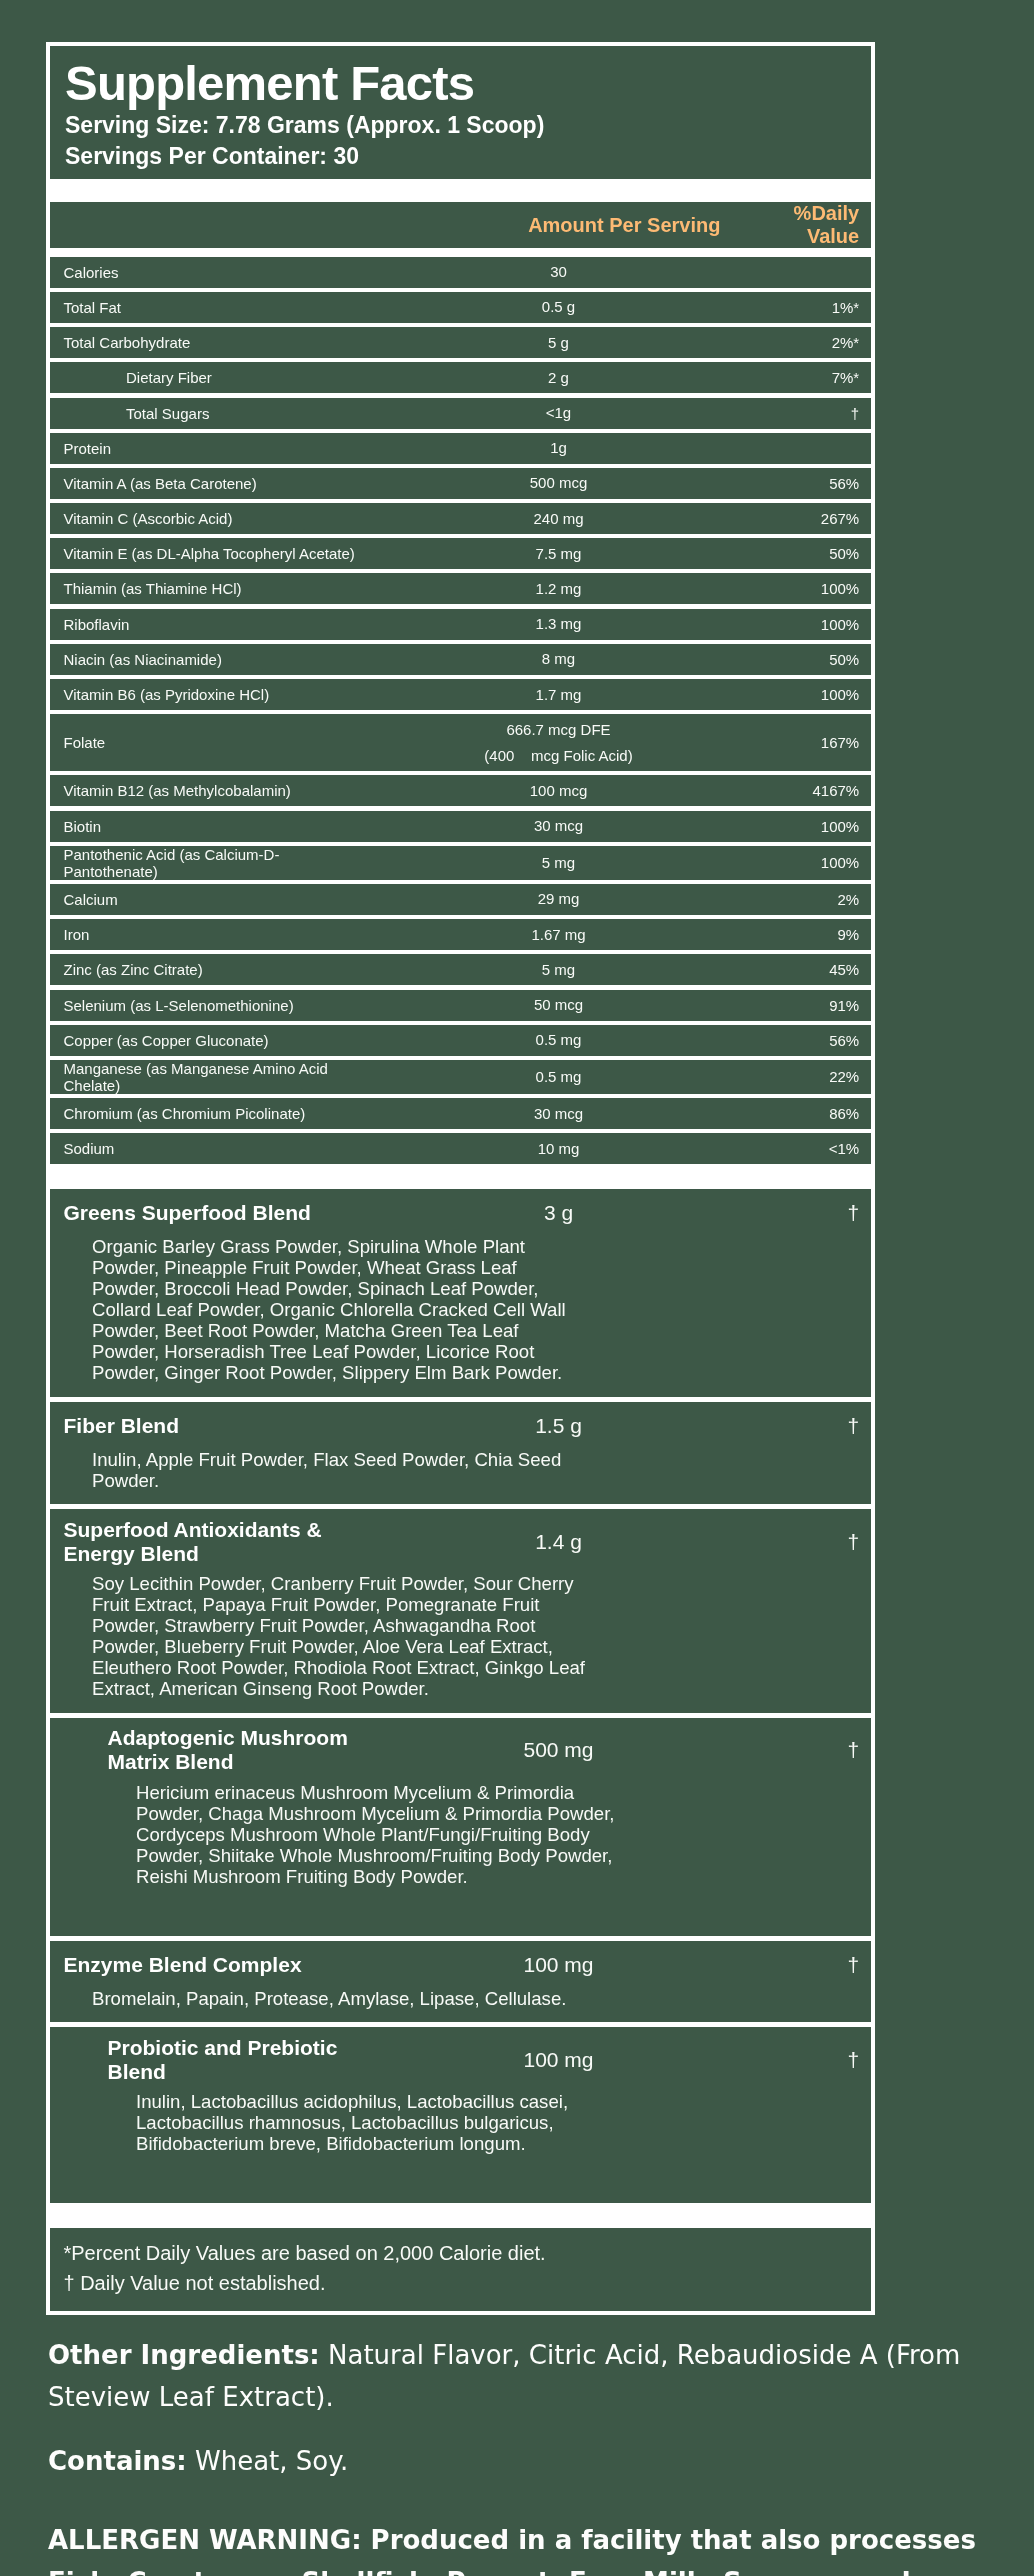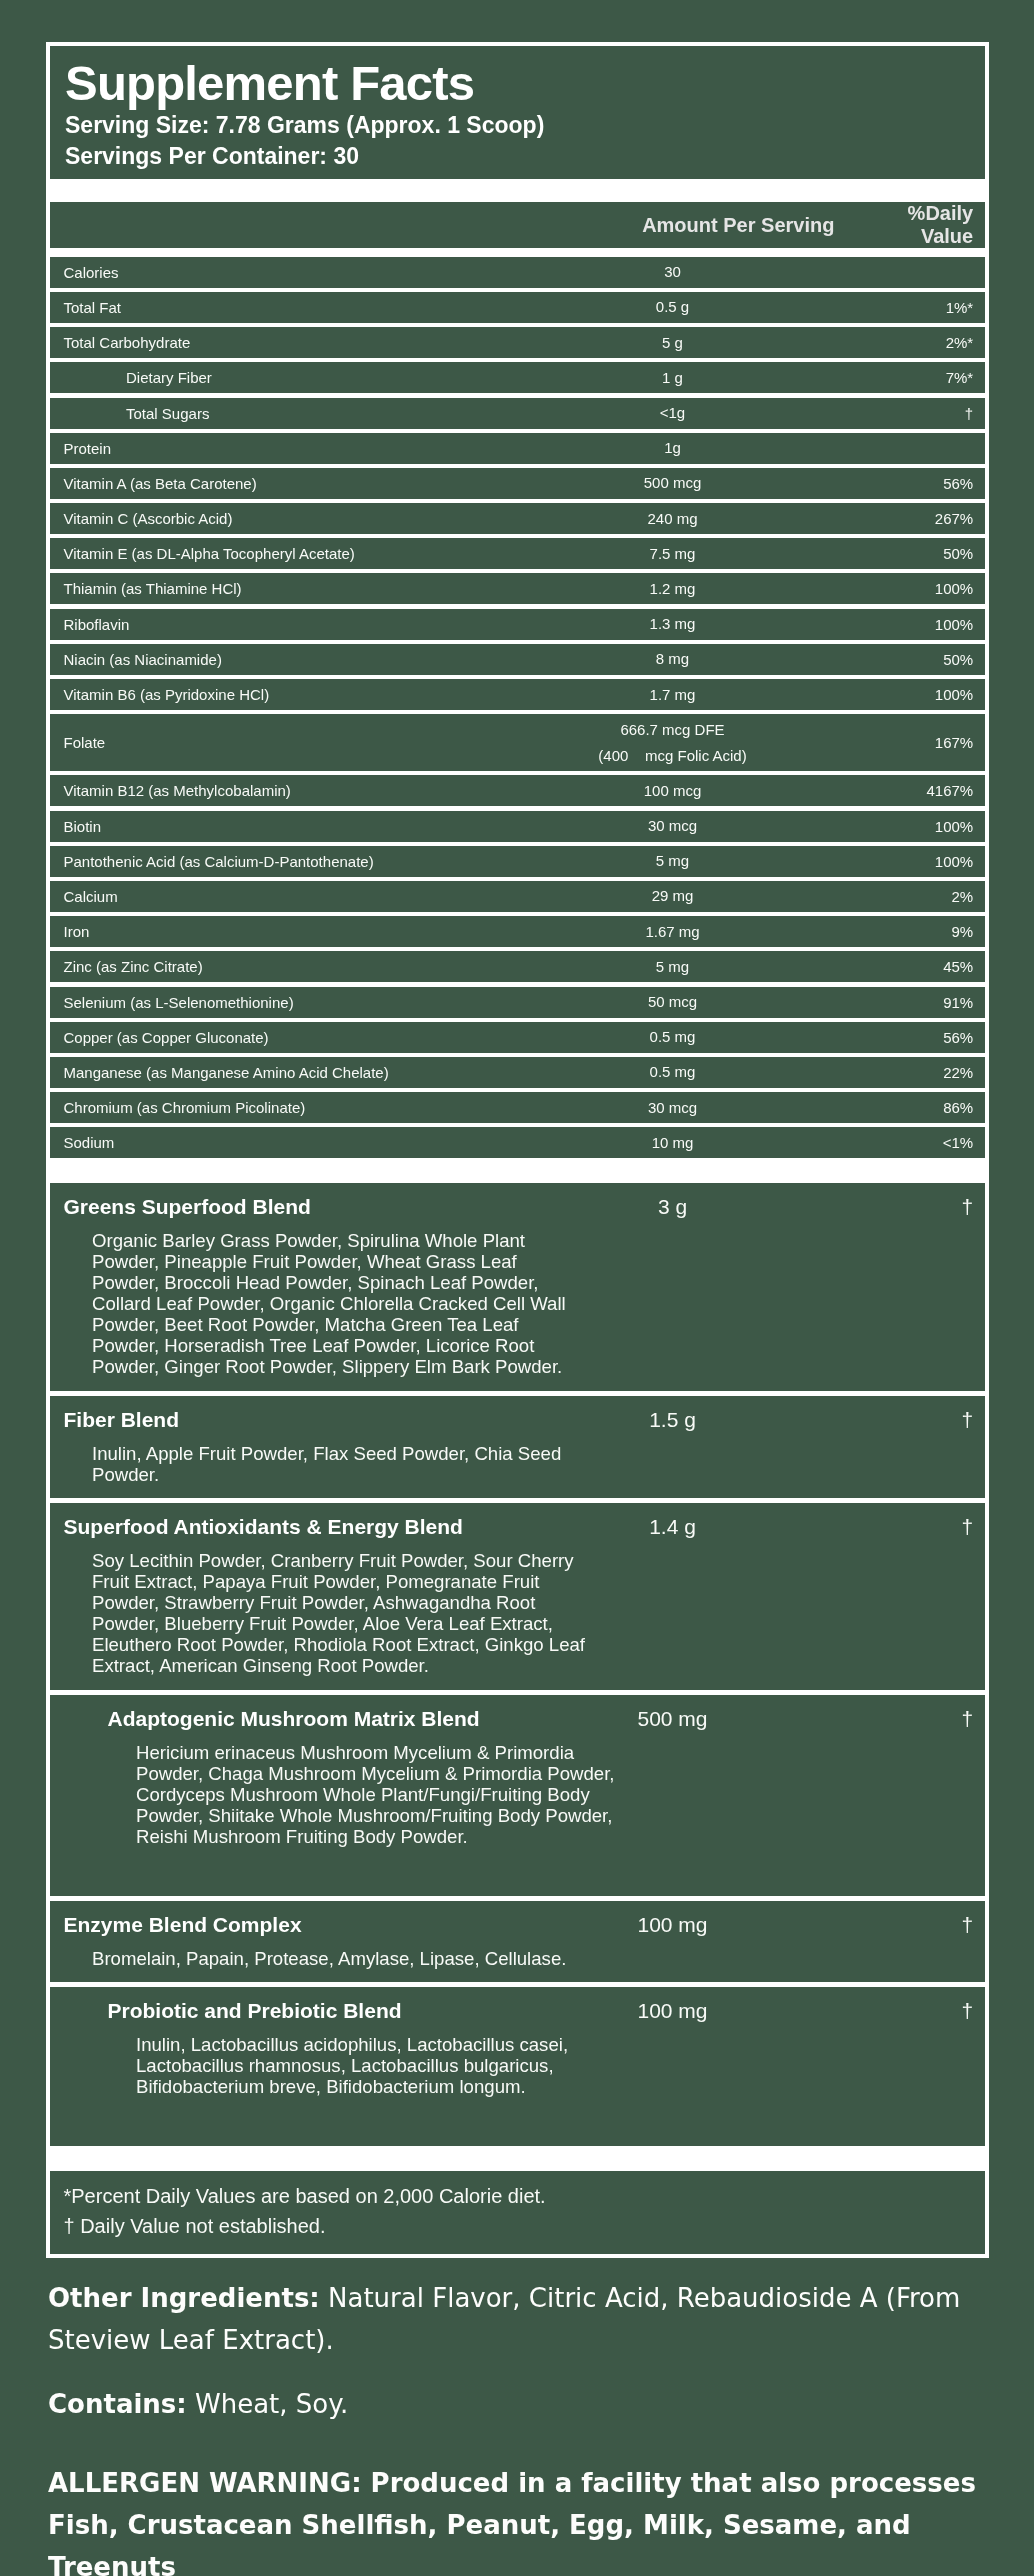--- a/index.html
+++ b/index.html
@@ -5,34 +5,34 @@
   html,body{margin:0;padding:0;}
   body{
     width:1034px;height:2576px;overflow:hidden;
     background:#3D5847;
     font-family:"Liberation Sans",sans-serif;
     color:#F8FAF7;
     -webkit-font-smoothing:antialiased;
   }
   .panel{
     box-sizing:border-box;
-    width:943px;
+    width:829px;
     margin:42px 0 0 46px;
     border:4.2px solid #FFFFFF;
     background:#FFFFFF; 
   }
   .block{background:#3D5847;}
   .header-block{padding:10px 0 6.8px 15px;}
   .title{font-size:49px;font-weight:bold;line-height:54px;letter-spacing:-0.8px;color:#FFFFFF;}
   .sub{font-size:23px;font-weight:bold;line-height:31px;color:#FFFFFF;}
   .gap28{height:23.6px;}
   .gap10{height:8.4px;}
   .gap30{height:25px;}
   .grid{display:grid;grid-template-columns:1fr 371px 127px;}
-  .colhead{min-height:34px;align-items:center;font-weight:bold;font-size:20px;color:#e5e5e5;}
+  .colhead{min-height:34px;align-items:center;font-weight:bold;font-size:20px;color:#fdba74;}
   .colhead .amt-h{text-align:right;padding-right:23.6px;}
   .colhead .dv-h{text-align:right;padding-right:11.8px;}
   .row{min-height:29px;align-items:center;margin-bottom:4.2px;font-size:15px;background:#3D5847;}
   .row:last-child{margin-bottom:0;}
   .row .name{padding-left:13.5px;}
   .row.indent .name{padding-left:34px;margin-left:42px;}
   .amt{text-align:center;white-space:pre-wrap;line-height:26px;padding:2.5px 0;}
   .dv{text-align:right;padding-right:11.8px;}
   .blend{background:#3D5847;margin-bottom:5px;padding:8.4px 0 13.5px;}
   .blend.xpad{padding-bottom:49px;padding-left:44px;}
@@ -80,21 +80,21 @@
         <span class="amt">0.5 g</span>
         <span class="dv">1%*</span>
       </div>
       <div class="block grid row">
         <span class="name">Total Carbohydrate</span>
         <span class="amt">5 g</span>
         <span class="dv">2%*</span>
       </div>
       <div class="block grid row indent">
         <span class="name">Dietary Fiber</span>
-        <span class="amt">1 g</span>
+        <span class="amt">2 g</span>
         <span class="dv">7%*</span>
       </div>
       <div class="block grid row indent">
         <span class="name">Total Sugars</span>
         <span class="amt">&lt;1g</span>
         <span class="dv">†</span>
       </div>
       <div class="block grid row">
         <span class="name">Protein</span>
         <span class="amt">1g</span>

